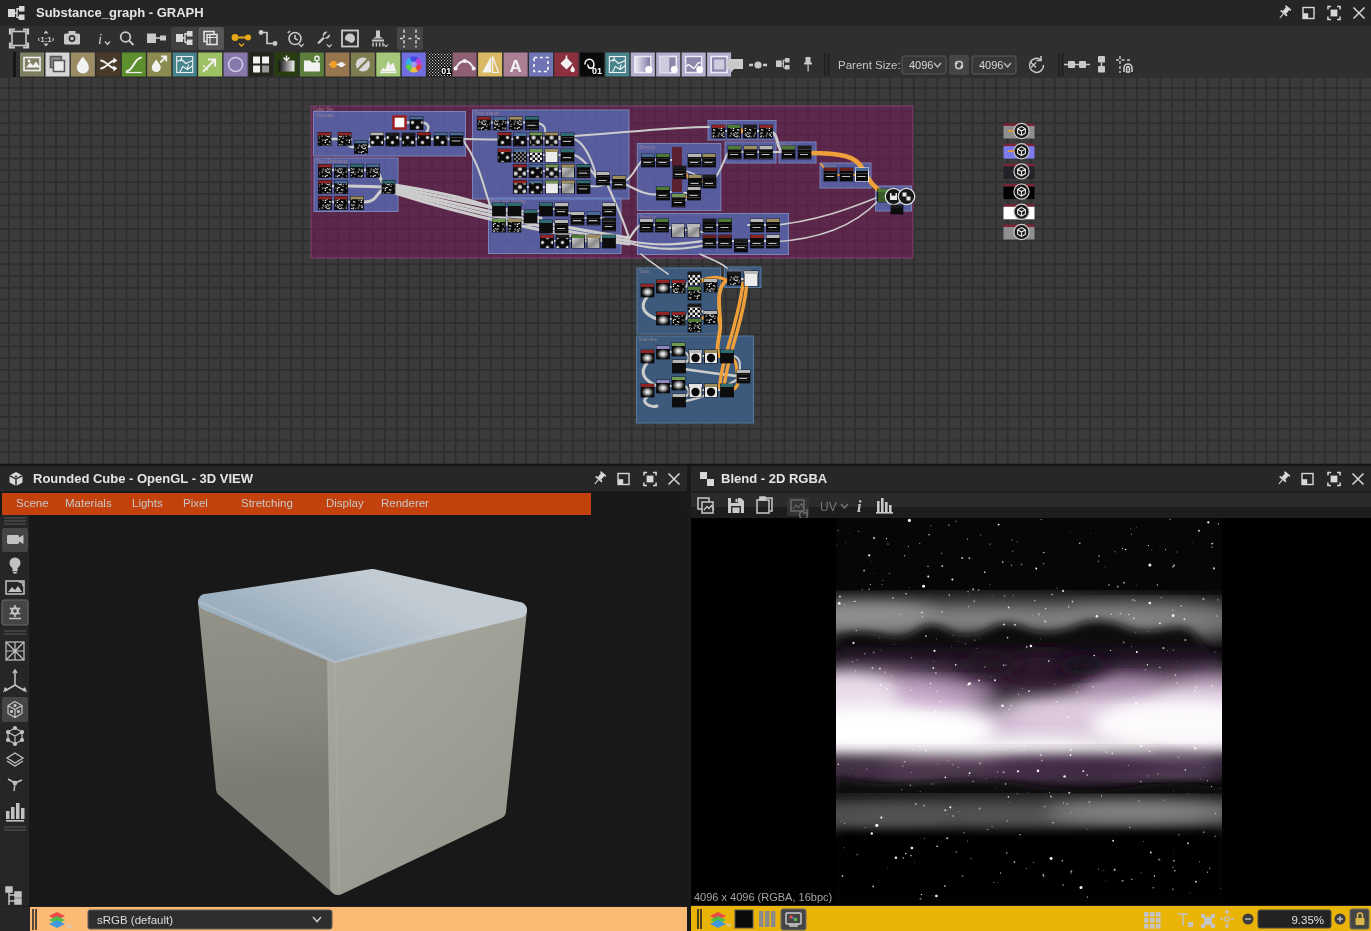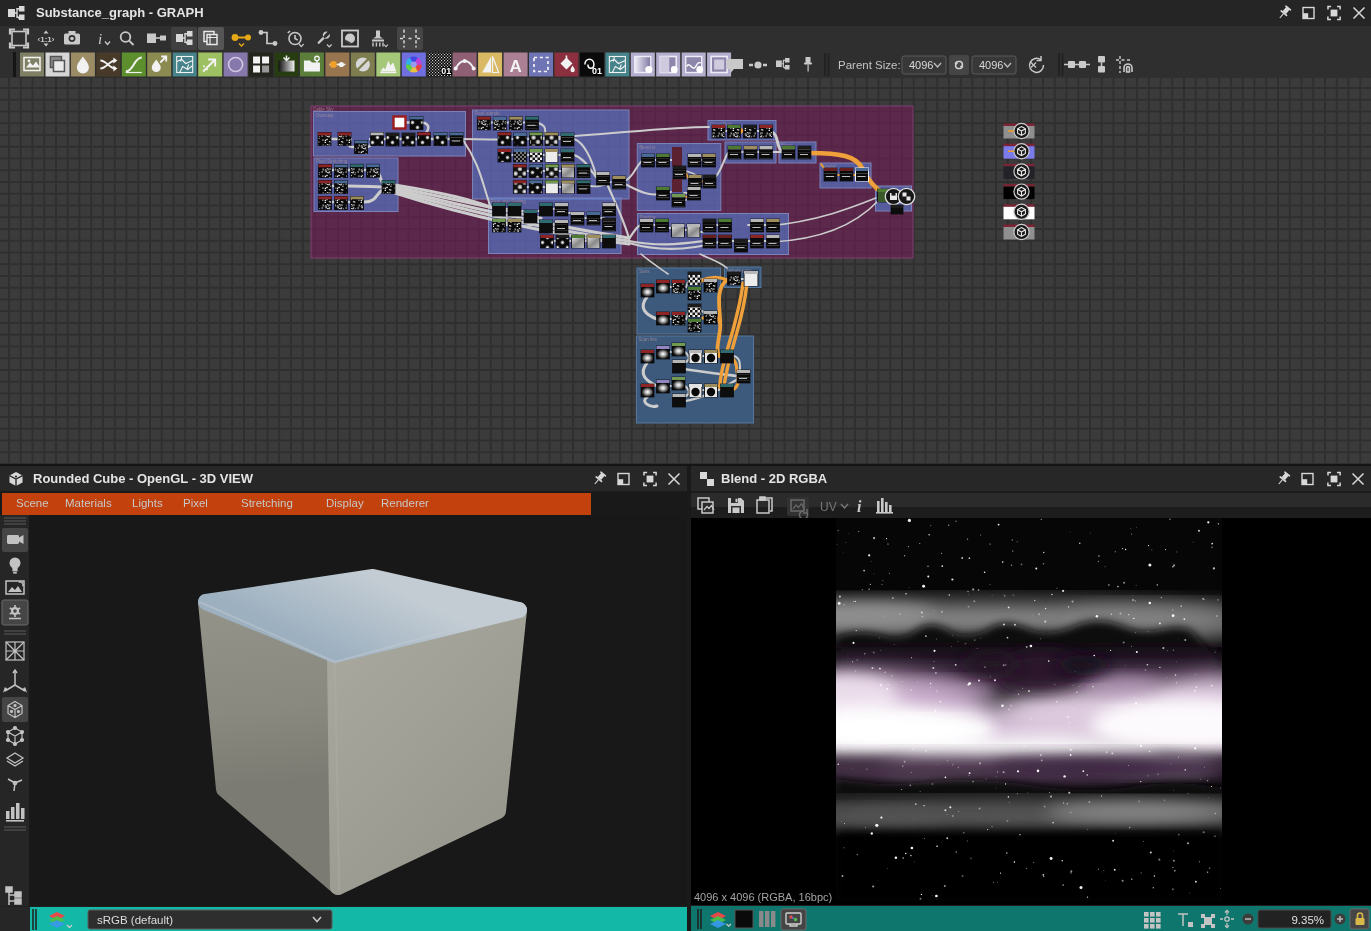--- a/index.html
+++ b/index.html
@@ -1070,21 +1070,21 @@
               <stop offset="1" stop-color="#7b7b73"></stop>
             </linearGradient>
           </defs>
           <polygon points="175,87 304,140 307,372 193,274" fill="url(#gleft)" stroke="url(#gleft)" stroke-width="16" stroke-linejoin="round"></polygon>
           <polygon points="488,95 467,296 307,372 304,140" fill="url(#gright)" stroke="url(#gright)" stroke-width="16" stroke-linejoin="round"></polygon>
           <polygon points="342,62 488,95 304,140 175,87" fill="url(#gtop)" stroke="url(#gtop)" stroke-width="16" stroke-linejoin="round"></polygon>
           <path d="M169.2,87.10000000000002 L304,147 L493.70000000000005,94.89999999999998" stroke="#c6cdd2" stroke-width="2" fill="none" opacity="0.45" stroke-linejoin="round"></path>
           <path d="M304,148 L308.2,376.1" stroke="#b2b2aa" stroke-width="2" fill="none" opacity="0.35"></path>
         </svg>
       </div>
-      <div class="abs" style="left:0;top:440px;width:687px;height:25px;background:#14b8a6;border-top:1px solid #1f1f1f">
+      <div class="abs" style="left:0;top:440px;width:687px;height:25px;background:#fdba74;border-top:1px solid #1f1f1f">
         <svg class="abs" style="left:0;top:0" width="687" height="25">
           <rect x="0" y="0" width="30" height="25" fill="#262626"></rect>
           <path d="M33,2 v21 M36,2 v21" stroke="#1f1f1f" stroke-width="1.5"></path>
           <g transform="translate(57,12)">
             <path d="M0,-7 l8,4 -8,4 -8,-4 z" fill="#e84848"></path>
             <path d="M0,-3 l8,4 -8,4 -8,-4 z" fill="#48c048" opacity="0.95"></path>
             <path d="M0,1 l8,4 -8,4 -8,-4 z" fill="#3898e8" opacity="0.95"></path>
             <path d="M10,6 l2.5,2.5 2.5,-2.5" stroke="#ccc" stroke-width="1.3" fill="none"></path>
           </g>
           <rect x="88" y="3" width="244" height="19" rx="2" fill="#2e2e2e" stroke="#5c5c5c"></rect>
@@ -1660,21 +1660,21 @@
             <circle cx="339.9" cy="128.0" r="1.35" fill="#fff" opacity="0.95"></circle>
             <circle cx="245.4" cy="378.0" r="1.37" fill="#fff" opacity="0.95"></circle>
             <circle cx="405.9" cy="98.3" r="1.21" fill="#fff" opacity="0.95"></circle>
             <circle cx="482.1" cy="97.7" r="1.41" fill="#fff" opacity="0.95"></circle>
             <circle cx="311.5" cy="187.7" r="1.30" fill="#fff" opacity="0.95"></circle>
             <circle cx="517.3" cy="4.3" r="1.16" fill="#fff" opacity="0.95"></circle>
           </g>
         </svg>
         <div class="abs" style="left:3px;top:373px;color:#a4a4a4;font-size:11px">4096 x 4096 (RGBA, 16bpc)</div>
       </div>
-      <div class="abs" style="left:0;top:439px;width:680px;height:26px;background:#0f766e;border-top:1px solid #1f1f1f">
+      <div class="abs" style="left:0;top:439px;width:680px;height:26px;background:#eab308;border-top:1px solid #1f1f1f">
         <svg class="abs" style="left:0;top:0" width="680" height="26">
           <path d="M7,3 v20 M10,3 v20" stroke="#1f1f1f" stroke-width="1.5"></path>
           <g transform="translate(27,13)">
             <path d="M0,-7 l8,4 -8,4 -8,-4 z" fill="#e84848"></path>
             <path d="M0,-3 l8,4 -8,4 -8,-4 z" fill="#48c048" opacity="0.95"></path>
             <path d="M0,1 l8,4 -8,4 -8,-4 z" fill="#3898e8" opacity="0.95"></path>
             <path d="M8.5,5 l2.2,2.2 2.2,-2.2" stroke="#ccc" stroke-width="1.2" fill="none"></path>
           </g>
           <rect x="44" y="4" width="18" height="18" fill="#0a0a0a" stroke="#555"></rect>
           <g fill="#8a8a8a">

